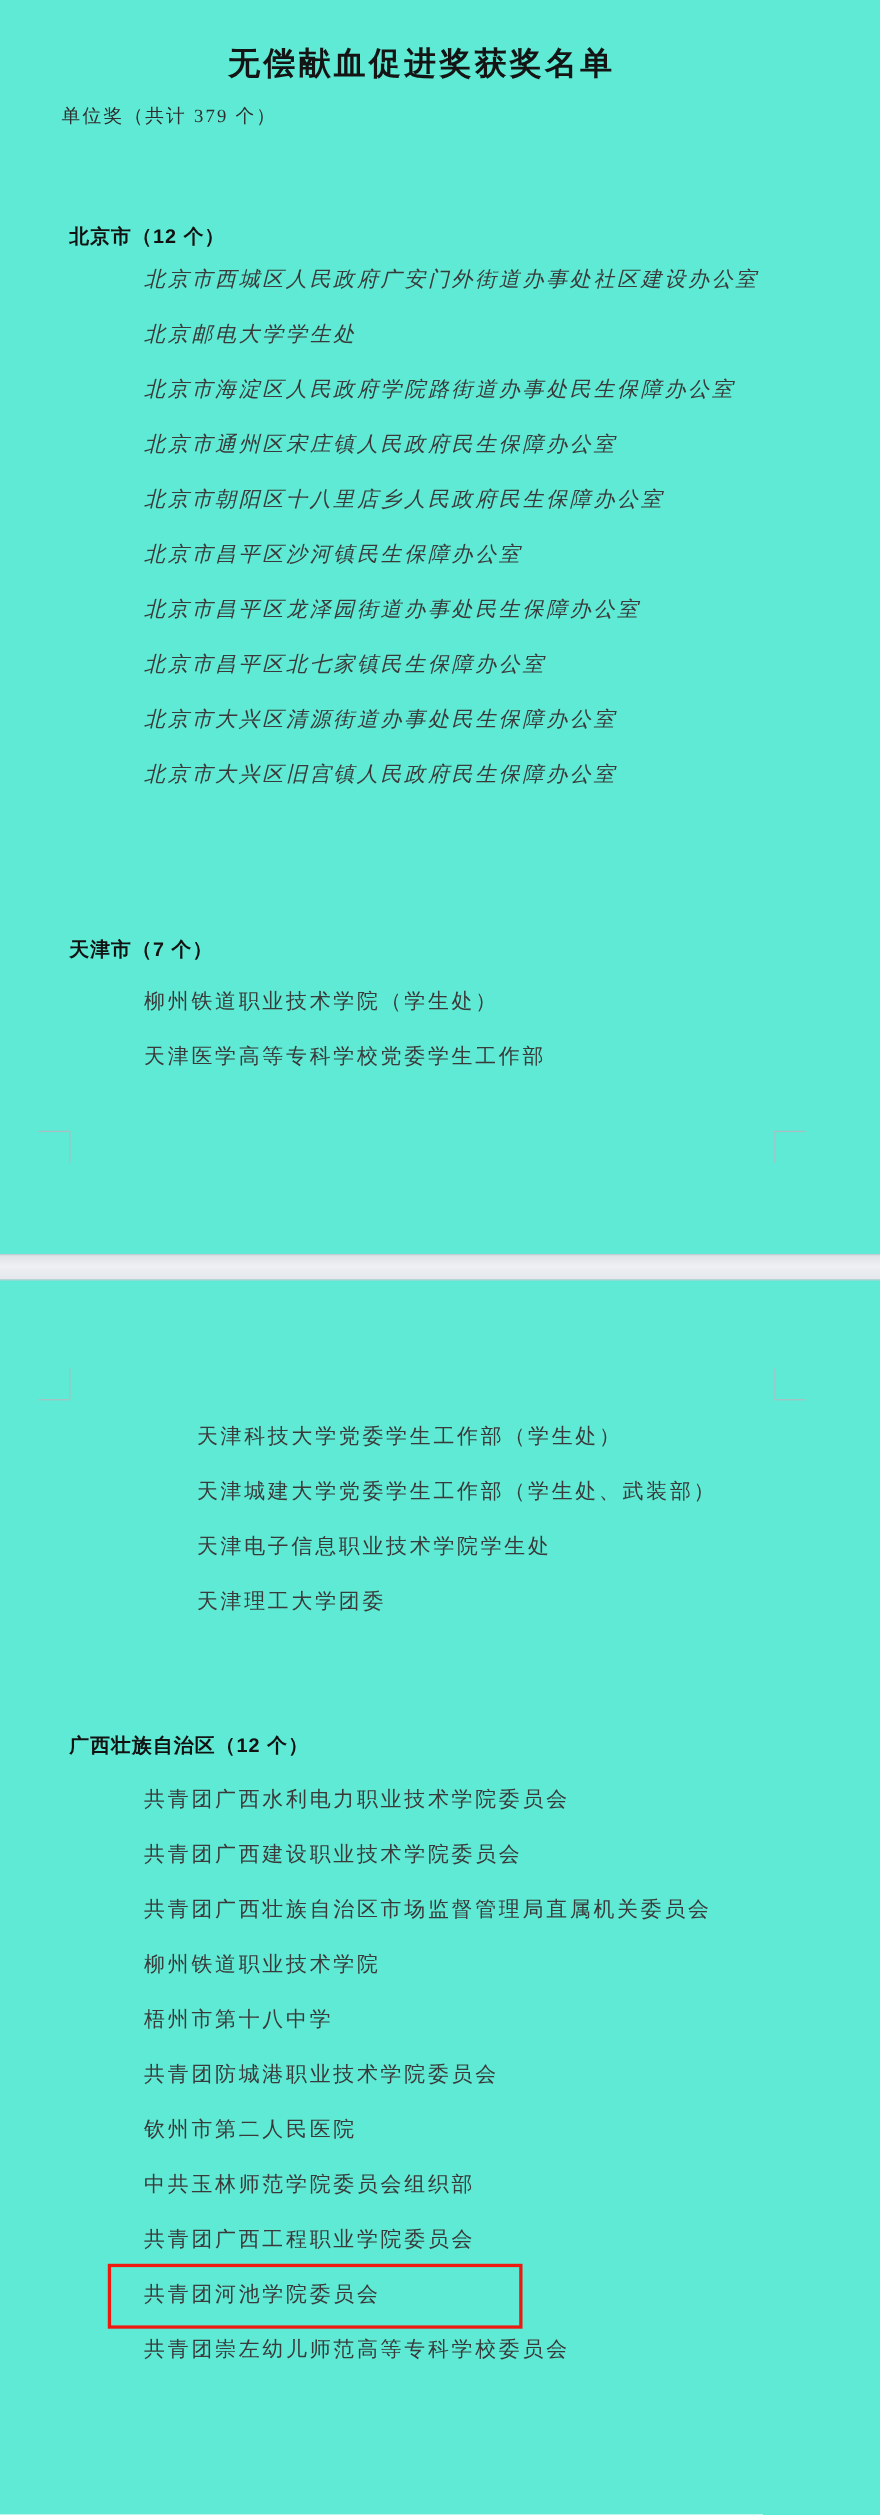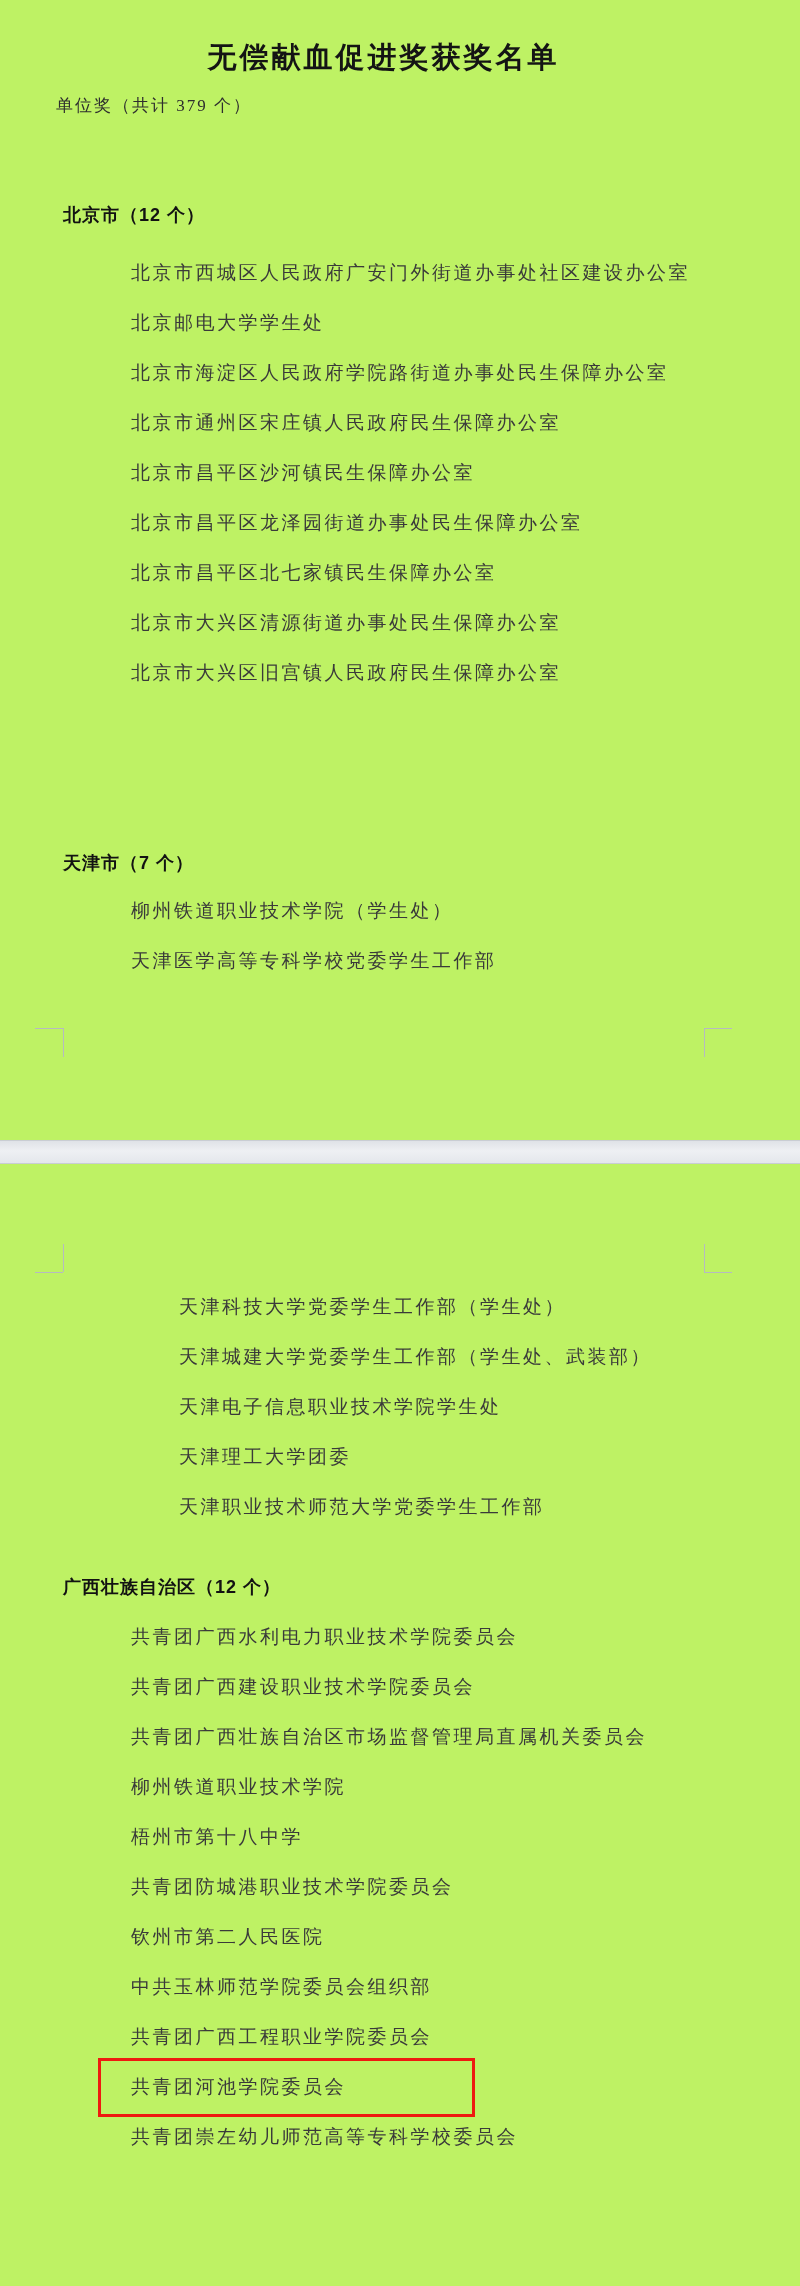--- a/index.html
+++ b/index.html
@@ -1,16 +1,16 @@
 <!DOCTYPE html>
 <html><head>
 <meta charset="utf-8">
 <style>
   html,body{margin:0;padding:0;background:#ffffff;}
-  .screen{position:relative;width:800px;height:2286px;background:#bef264;overflow:hidden;
+  .screen{position:relative;width:800px;height:2286px;background:#5eead4;overflow:hidden;
           font-family:"Liberation Serif","DejaVu Serif",serif;color:#3a3a3a;}
   .abs{position:absolute;}
   .doc-title{left:63px;top:38px;width:641px;text-align:center;
              font-size:29px;font-weight:bold;letter-spacing:3px;color:#141414;}
   .doc-subtitle{left:56px;top:94px;width:641px;text-align:left;
                 font-size:17px;letter-spacing:2px;color:#2e2e2e;}
   .section-heading{left:63px;font-size:18px;font-weight:bold;letter-spacing:1px;color:#121212;
                    font-family:"Liberation Sans","DejaVu Sans",sans-serif;}
   ul.items{left:131px;margin:0;padding:0;list-style:none;width:620px;}
   ul.items li{height:50px;line-height:50px;font-size:19px;letter-spacing:2.5px;
@@ -26,25 +26,26 @@
 </style>
 </head>
 <body>
 
 <div class="screen">
 
   <div class="abs doc-title">无偿献血促进奖获奖名单</div>
   <div class="abs doc-subtitle">单位奖（共计 379 个）</div>
 
   <div class="abs section-heading" style="top:203px;">北京市（12 个）</div>
-  <ul class="abs items" style="top:248px;">
+  <ul class="abs items" style="top:230px;font-style:italic;">
       <li>北京市西城区人民政府广安门外街道办事处社区建设办公室</li>
       <li>北京邮电大学学生处</li>
       <li>北京市海淀区人民政府学院路街道办事处民生保障办公室</li>
       <li>北京市通州区宋庄镇人民政府民生保障办公室</li>
+      <li>北京市朝阳区十八里店乡人民政府民生保障办公室</li>
       <li>北京市昌平区沙河镇民生保障办公室</li>
       <li>北京市昌平区龙泽园街道办事处民生保障办公室</li>
       <li>北京市昌平区北七家镇民生保障办公室</li>
       <li>北京市大兴区清源街道办事处民生保障办公室</li>
       <li>北京市大兴区旧宫镇人民政府民生保障办公室</li>
     </ul>
 
   <div class="abs section-heading" style="top:851px;">天津市（7 个）</div>
   <ul class="abs items" style="top:886px;">
       <li>柳州铁道职业技术学院（学生处）</li>
@@ -61,21 +62,20 @@
   <div class="abs mark v" style="left:63px;top:1244px;height:28px;"></div>
   <div class="abs mark h" style="left:35px;top:1272px;"></div>
   <div class="abs mark v" style="left:704px;top:1244px;height:28px;"></div>
   <div class="abs mark h" style="left:704px;top:1272px;"></div>
 
   <ul class="abs items" style="top:1282px;margin-left:48px;">
       <li>天津科技大学党委学生工作部（学生处）</li>
       <li>天津城建大学党委学生工作部（学生处、武装部）</li>
       <li>天津电子信息职业技术学院学生处</li>
       <li>天津理工大学团委</li>
-      <li>天津职业技术师范大学党委学生工作部</li>
     </ul>
 
   <div class="abs section-heading" style="top:1575px;">广西壮族自治区（12 个）</div>
   <ul class="abs items" style="top:1612px;">
       <li>共青团广西水利电力职业技术学院委员会</li>
       <li>共青团广西建设职业技术学院委员会</li>
       <li>共青团广西壮族自治区市场监督管理局直属机关委员会</li>
       <li>柳州铁道职业技术学院</li>
       <li>梧州市第十八中学</li>
       <li>共青团防城港职业技术学院委员会</li>

